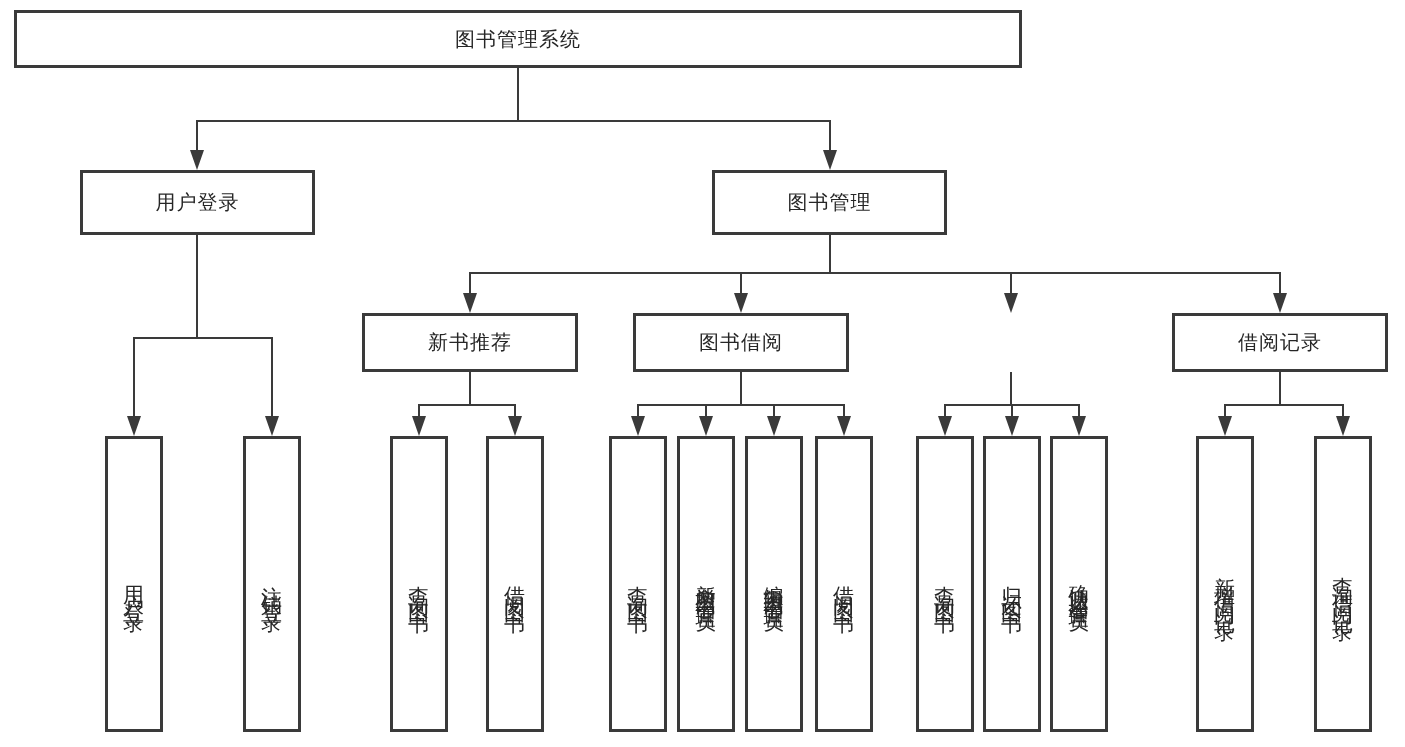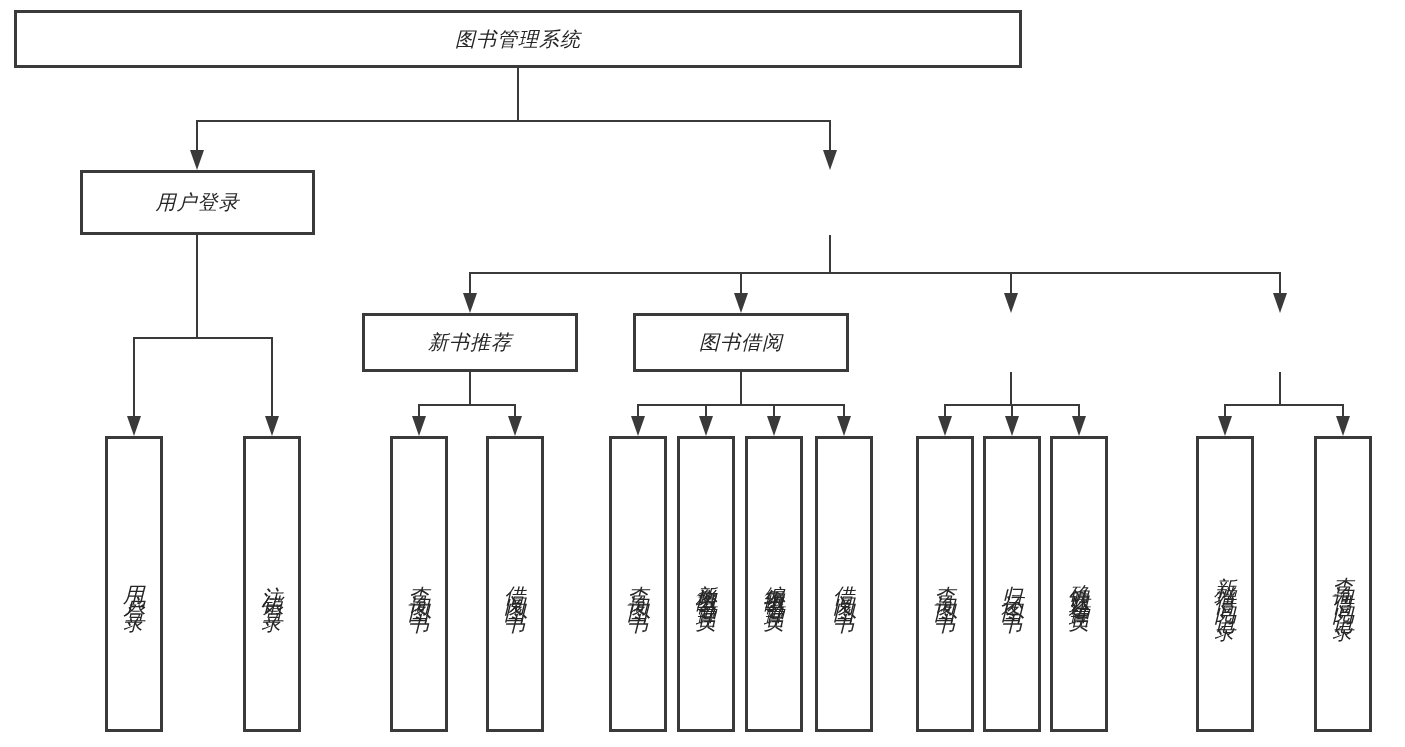--- a/index.html
+++ b/index.html
@@ -10,21 +10,21 @@
   }
   html,body{margin:0;padding:0;background:#ffffff;}
   body{font-family:"Liberation Sans","DejaVu Sans",sans-serif;}
   .canvas{
     position:relative;width:1405px;height:747px;background:#ffffff;overflow:hidden;
   }
   .node{
     position:absolute;box-sizing:border-box;
     border:3px solid var(--line);background:var(--box-fill);
     display:flex;align-items:center;justify-content:center;
-    color:var(--text);font-size:20px;letter-spacing:1px;font-style:italic;
+    color:var(--text);font-size:20px;letter-spacing:1px;
   }
   .vnode{
     writing-mode:vertical-rl;text-orientation:mixed;
     font-size:21px;letter-spacing:9px;line-height:1;
     padding-top:6px;
   }
   .vnode.tight{font-size:20px;letter-spacing:4px;}
   .vline{position:absolute;width:2px;background:var(--line);}
   .hline{position:absolute;height:2px;background:var(--line);}
   .arrow{
@@ -39,26 +39,28 @@
 </style>
 </head>
 <body>
 
 <div class="canvas">
 
   <div class="node" style="left:14px;top:10px;width:1008px;height:58px;">图书管理系统</div>
 
   <div class="node" style="left:80px;top:170px;width:235px;height:65px;">用户登录</div>
 
+  <div class="node" style="left:712px;top:170px;width:235px;height:65px;">图书管理</div>
 
   <div class="node" style="left:362px;top:313px;width:216px;height:59px;">新书推荐</div>
 
   <div class="node" style="left:633px;top:313px;width:216px;height:59px;">图书借阅</div>
 
 
+  <div class="node" style="left:1172px;top:313px;width:216px;height:59px;">借阅记录</div>
 
   <div class="node vnode" style="left:105px;top:436px;width:58px;height:296px;">用户登录</div>
   <div class="node vnode" style="left:243px;top:436px;width:58px;height:296px;">注销登录</div>
 
   <div class="node vnode" style="left:390px;top:436px;width:58px;height:296px;">查询图书</div>
   <div class="node vnode" style="left:486px;top:436px;width:58px;height:296px;">借阅图书</div>
 
   <div class="node vnode" style="left:609px;top:436px;width:58px;height:296px;">查询图书</div>
   <div class="node vnode tight" style="left:677px;top:436px;width:58px;height:296px;">新增图书（管理员）</div>
   <div class="node vnode tight" style="left:745px;top:436px;width:58px;height:296px;">编辑图书（管理员）</div>

